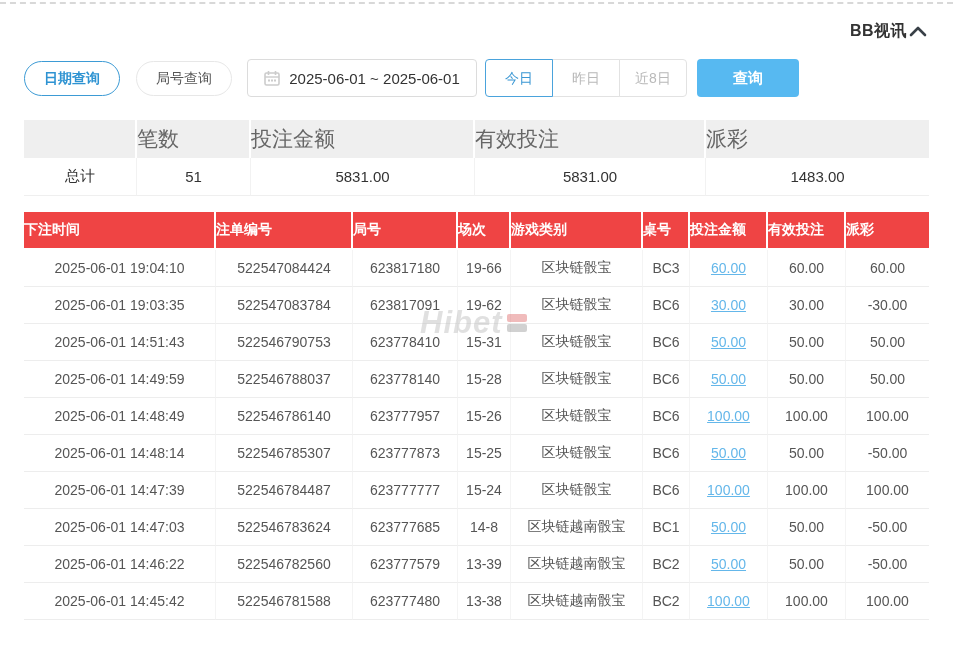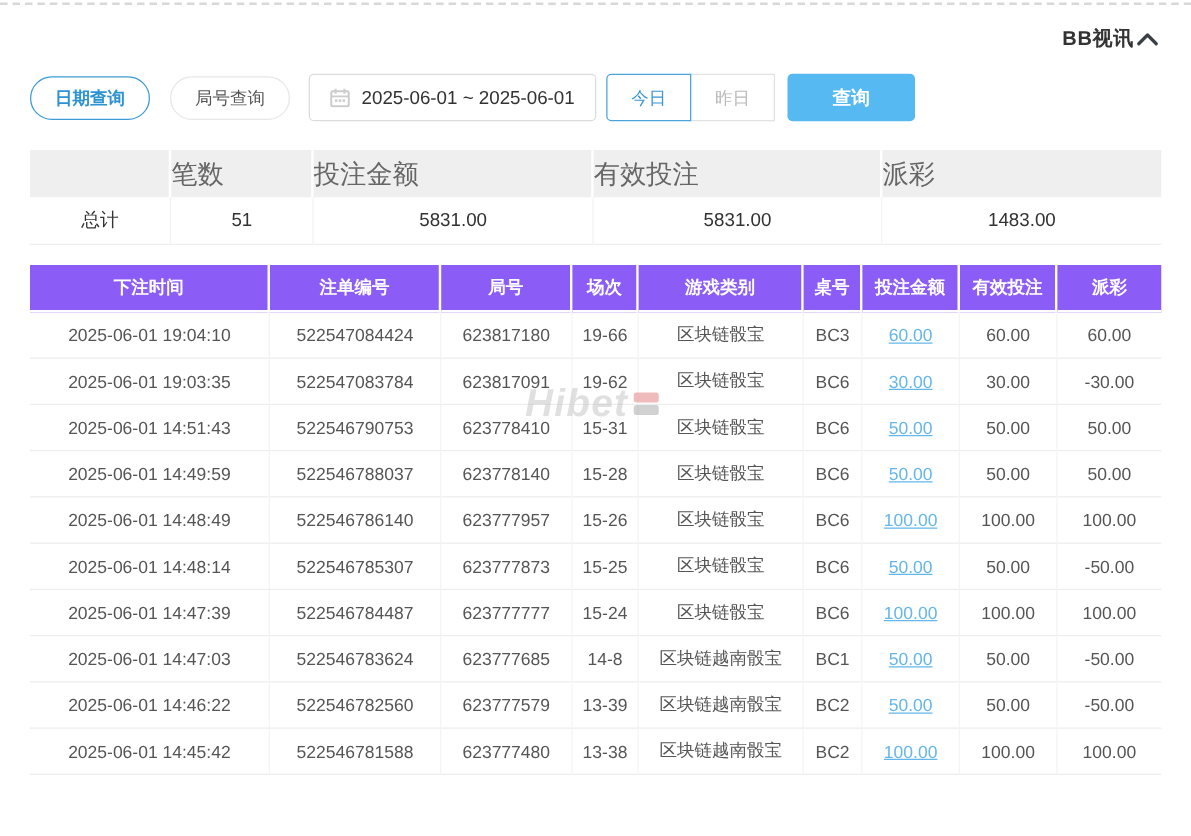--- a/index.html
+++ b/index.html
@@ -33,22 +33,22 @@
   table { border-collapse:separate; border-spacing:0; width:905px; table-layout:fixed; }
   .summary-table { margin:22px 24px 0; }
   .summary-table th { background:#efefef; color:#666; font-weight:normal; font-size:21px;
     height:38px; text-align:left; border-right:2px solid #fff; }
   .summary-table th:last-child { border-right:none; }
   .summary-table td { background:#fff; height:38px; text-align:center; font-size:15px;
     color:#333; border-bottom:1px solid #efefef; border-right:1px solid #f2f2f2; }
   .summary-table td:last-child { border-right:none; }
 
   .table-wrap { position:relative; margin:16px 24px 0; }
-  .records-table th { background:#8b5cf6; color:#fff; font-weight:bold; font-size:14px;
-    height:38px; text-align:center; border-right:2px solid #fff; border-bottom:2px solid #fff; }
+  .records-table th { background:#ef4444; color:#fff; font-weight:bold; font-size:14px;
+    height:38px; text-align:left; border-right:2px solid #fff; border-bottom:2px solid #fff; }
   .records-table th:last-child { border-right:none; }
   .records-table td { height:37px; text-align:center; font-size:14px; color:#555;
     border-bottom:1px solid #ededed; border-right:1px solid #f4f4f4; background:transparent; }
   .records-table td:last-child { border-right:none; }
   .amount-link { color:#64b7ea; text-decoration:underline; cursor:pointer; }
   .neg { color:#e45c5c; }
 
   .watermark { position:absolute; left:396px; top:93px; display:flex; align-items:center;
     gap:4px; pointer-events:none; z-index:3; opacity:.45; }
   .watermark .wm-text { font-size:31px; font-weight:bold; font-style:italic;
@@ -88,20 +88,21 @@
       <line x1="1" y1="7" x2="15" y2="7" stroke="#cccccc" stroke-width="1.4"></line>
       <rect x="4" y="9.5" width="2" height="2" fill="#cccccc"></rect>
       <rect x="7" y="9.5" width="2" height="2" fill="#cccccc"></rect>
       <rect x="10" y="9.5" width="2" height="2" fill="#cccccc"></rect>
     </svg>
     <span>2025-06-01 ~ 2025-06-01</span>
   </div>
   <div class="seg-group">
     <div class="seg first active">今日</div>
     <div class="seg">昨日</div>
+    <div class="seg last">近8日</div>
   </div>
   <button class="btn-search">查询</button>
 </div>
 
 <table class="summary-table">
   <colgroup>
       <col class="sc0">
       <col class="sc1">
       <col class="sc2">
       <col class="sc3">

